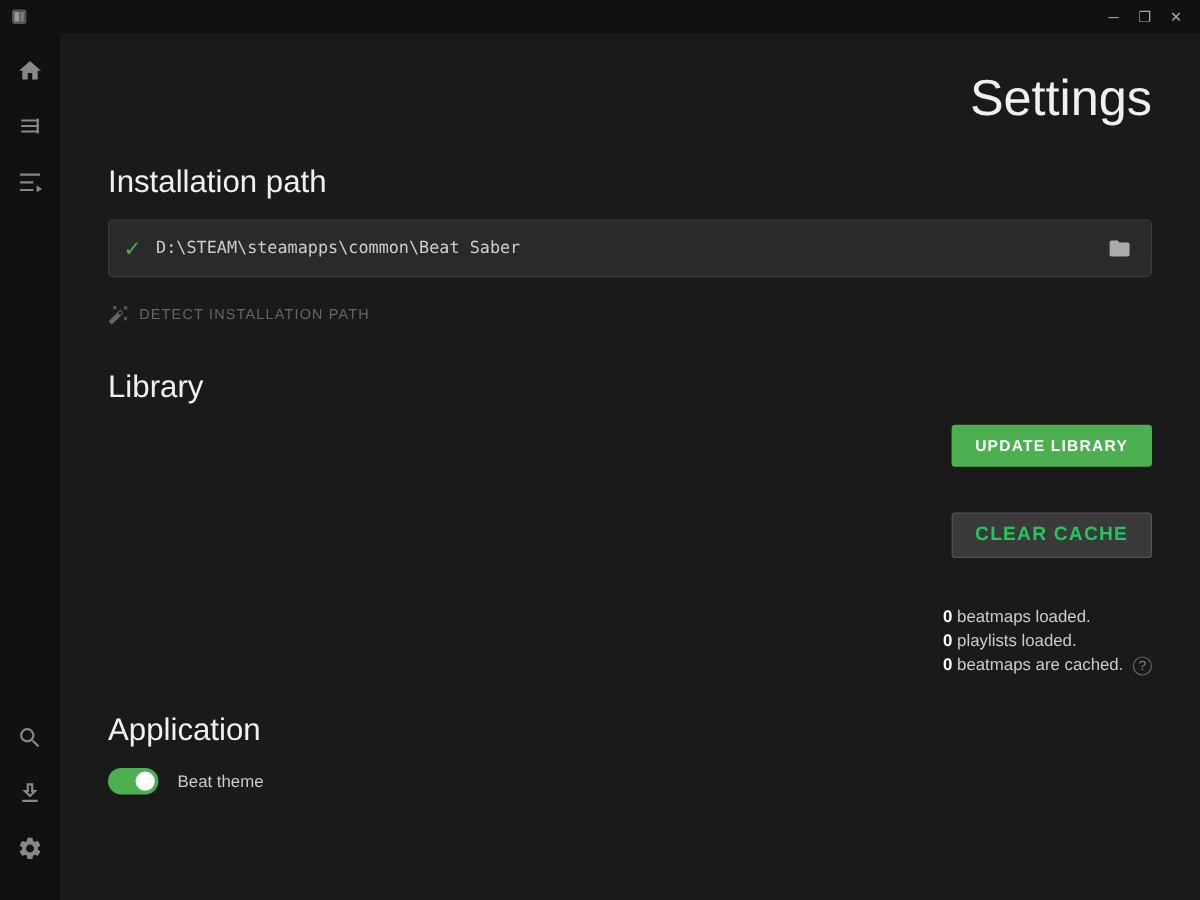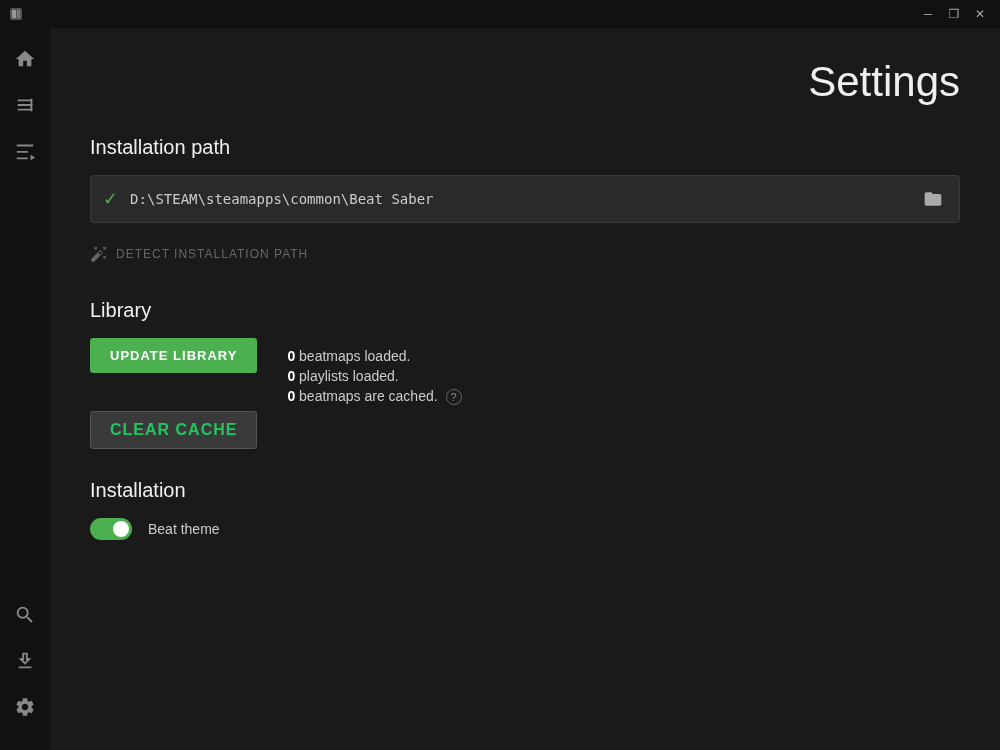--- a/index.html
+++ b/index.html
@@ -87,21 +87,21 @@
 
     .page-title {
       font-size: 42px;
       font-weight: 400;
       color: #f0f0f0;
       margin-bottom: 30px;
       text-align: right;
     }
 
     .section-title {
-      font-size: 20px;
+      font-size: 26px;
       font-weight: 400;
       color: #f0f0f0;
       margin-bottom: 16px;
     }
 
     
     .install-path-box {
       background: #2a2a2a;
       border: 1px solid #3a3a3a;
       border-radius: 4px;
@@ -146,23 +146,24 @@
       letter-spacing: 1px;
       padding: 6px 0;
       text-transform: uppercase;
       margin-bottom: 30px;
     }
     .detect-btn svg { width: 18px; height: 18px; }
 
     
     .library-actions {
       display: flex;
-      align-items: flex-start;
+      align-items: flex-end;
       gap: 30px;
       margin-bottom: 30px;
+      flex-direction: column;
     }
     .library-buttons {
       display: flex;
       flex-direction: column;
       gap: 10px;
     }
 
     .btn-update-library {
       background: #4caf50;
       border: none;
@@ -396,21 +397,21 @@
           <span>playlists loaded.</span>
         </div>
         <div class="library-stat-line">
           <span class="num">0</span>
           <span>beatmaps are cached.</span>
           <span class="help-icon">?</span>
         </div>
       </div>
     </div>
 
-    <h2 class="section-title">Installation</h2>
+    <h2 class="section-title">Application</h2>
 
     <div class="preferences-section">
 
       <div class="pref-row">
         <label class="toggle toggle-on">
           <input type="checkbox" checked="" style="">
           <span class="toggle-slider"></span>
         </label>
         <span class="pref-label">Beat theme</span>
       </div>

